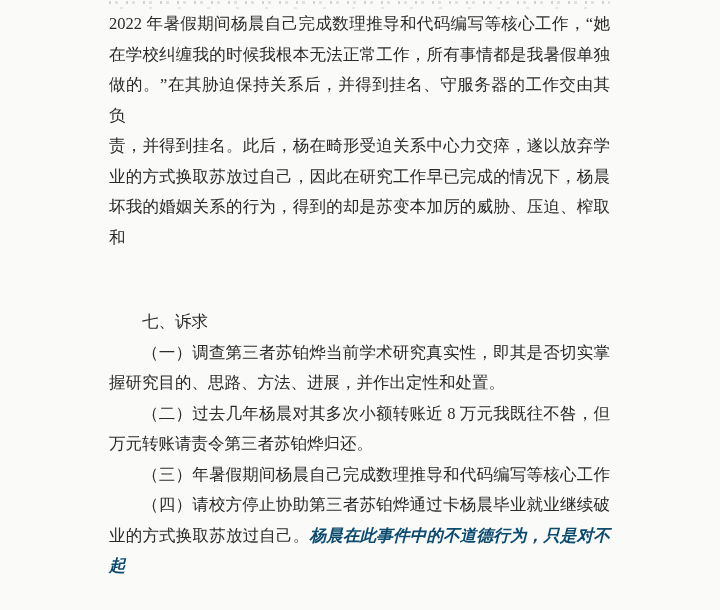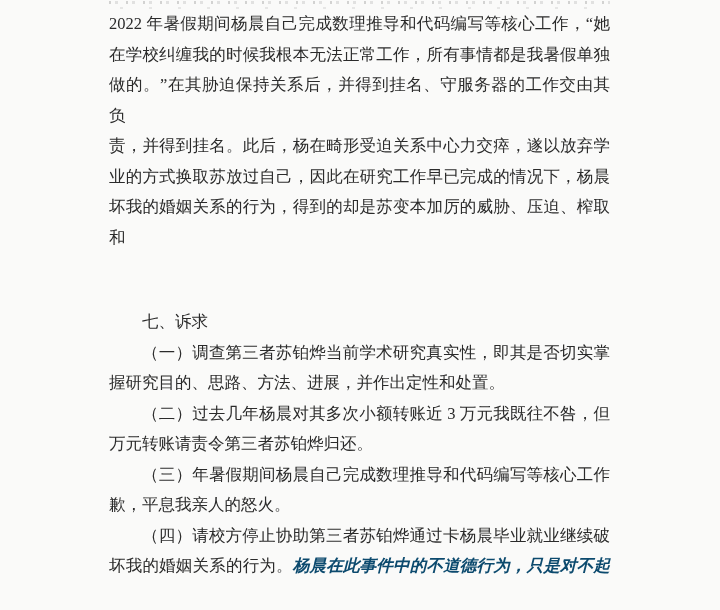--- a/index.html
+++ b/index.html
@@ -88,25 +88,24 @@
     <div class="line j">业的方式换取苏放过自己，因此在研究工作早已完成的情况下，杨晨</div>
     <div class="line j">坏我的婚姻关系的行为，得到的却是苏变本加厉的威胁、压迫、榨取和</div>
 
     <div class="gap"></div>
 
     <div class="line ind">七、诉求</div>
 
     <div class="line j ind">（一）调查第三者苏铂烨当前学术研究真实性，即其是否切实掌</div>
     <div class="line">握研究目的、思路、方法、进展，并作出定性和处置。</div>
 
-    <div class="line j ind">（二）过去几年杨晨对其多次小额转账近 3 万元我既往不咎，但</div>
+    <div class="line j ind">（二）过去几年杨晨对其多次小额转账近 8 万元我既往不咎，但</div>
     <div class="line">万元转账请责令第三者苏铂烨归还。</div>
 
     <div class="line j ind">（三）年暑假期间杨晨自己完成数理推导和代码编写等核心工作</div>
-    <div class="line">歉，平息我亲人的怒火。</div>
 
     <div class="line j ind">（四）请校方停止协助第三者苏铂烨通过卡杨晨毕业就业继续破</div>
     <div class="line j">
-      <span>坏我的婚姻关系的行为。</span><span class="bold-remark">杨晨在此事件中的不道德行为，只是对不起</span>
+      <span>业的方式换取苏放过自己。</span><span class="bold-remark">杨晨在此事件中的不道德行为，只是对不起</span>
     </div>
 
   </div>
 </div>
 
 </body></html>

